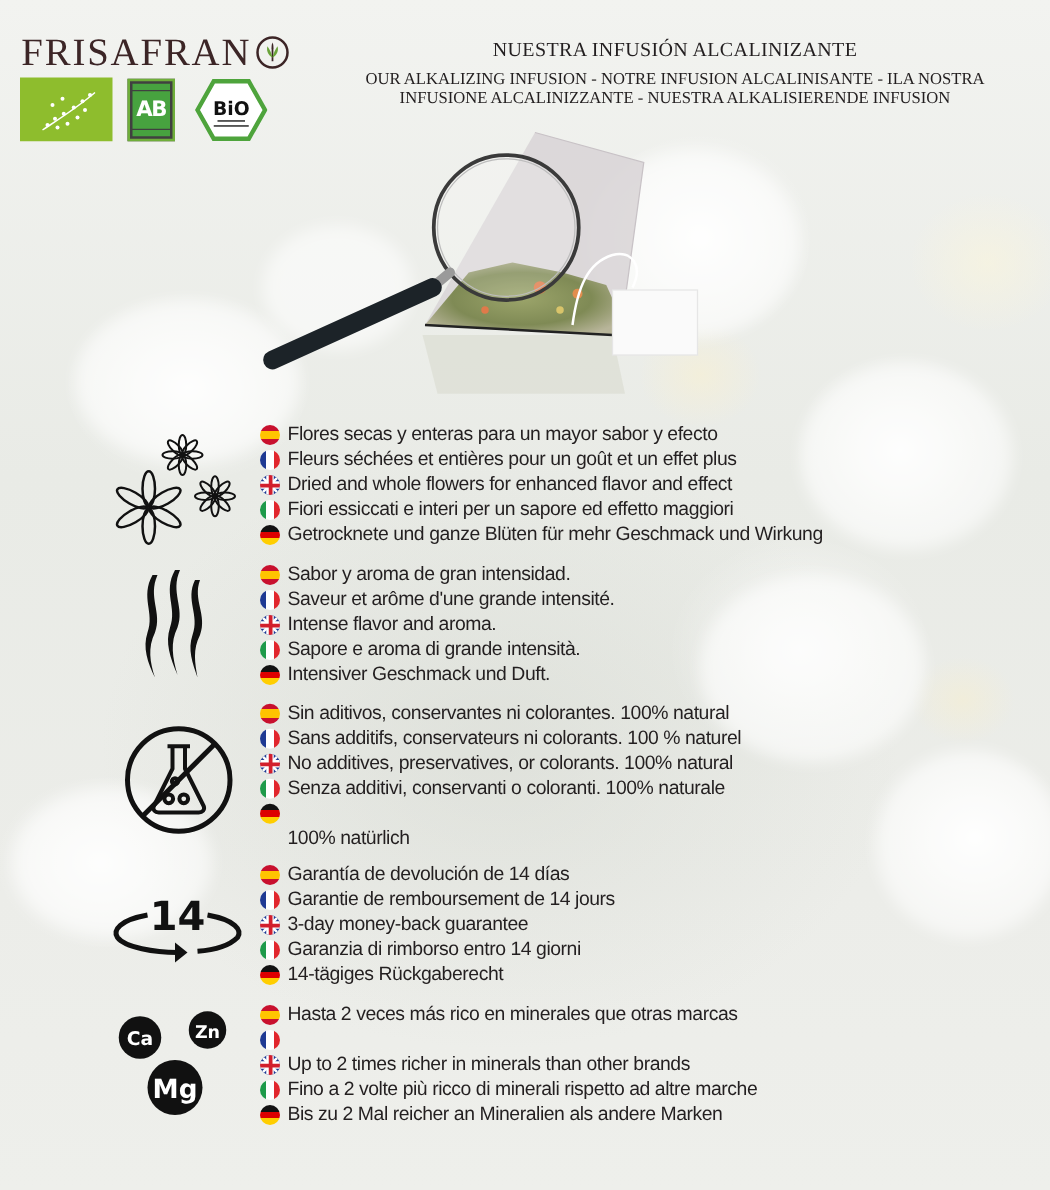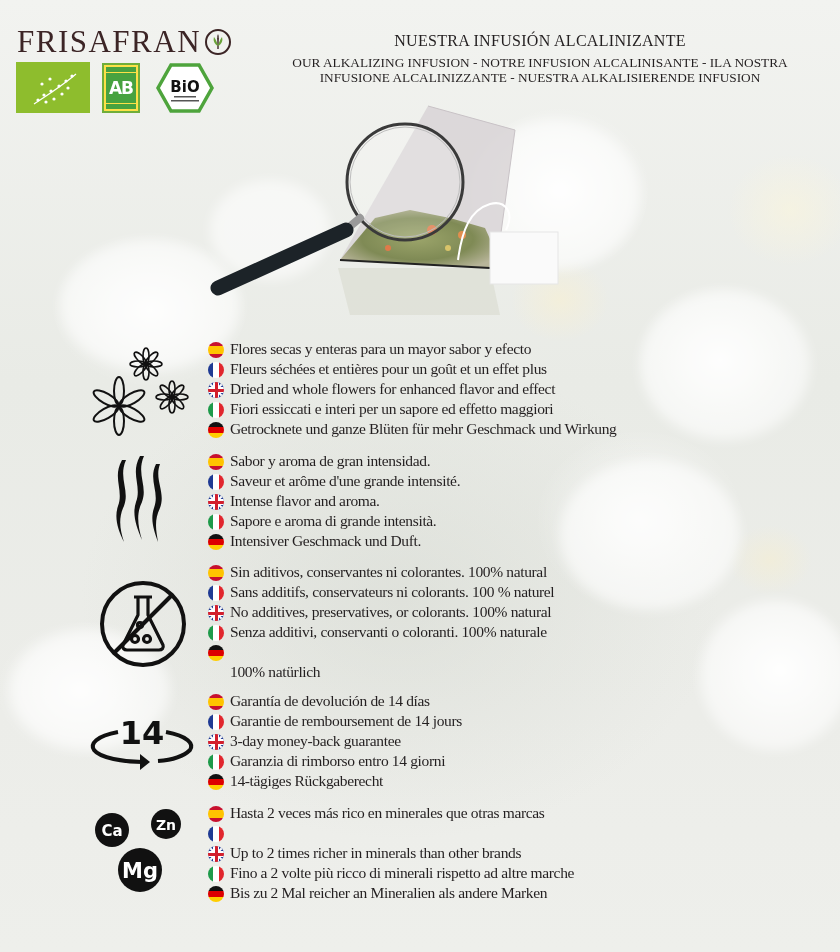--- a/index.html
+++ b/index.html
@@ -41,21 +41,21 @@
   }
   .brand-logo {
     width: 26px; height: 26px; border: 2px solid #3c2526; border-radius: 50%;
     display: flex; align-items: center; justify-content: center; position: relative;
   }
   .certs { position: absolute; left: 16px; top: 62px; display: flex; gap: 10px; align-items: center; }
   .cert-eu {
     width: 74px; height: 51px; background: #8ebd2d; position: relative;
   }
   .cert-ab {
-    width: 38px; height: 50px; background: #fde047; border: 2px solid #6fae3a; margin-left: 2px;
+    width: 38px; height: 50px; background: #404040; border: 2px solid #6fae3a; margin-left: 2px;
     display: flex; flex-direction: column; align-items: center; justify-content: space-between; padding: 2px 16px;
   }
   .cert-ab .ab-top, .cert-ab .ab-bot { width: 30px; height: 5px; background: #47a23f; font-size: 3px; color: #fff; }
   .cert-ab .ab-mid {
     width: 30px; height: 30px; background: #47a23f; color: #fff;
     font-family: "DejaVu Sans", sans-serif; font-weight: bold; font-size: 17px;
     display: flex; align-items: center; justify-content: center; letter-spacing: -1px;
   }
   .cert-bio { width: 58px; height: 50px; position: relative; margin-left: 6px; }
 
@@ -67,22 +67,22 @@
   .title-sub { font-size: 13.3px; line-height: 15px; padding: 0 6px; }
 
   
   .hero { position: absolute; left: 200px; top: 100px; width: 380px; height: 220px; }
 
   
   .feature { position: absolute; left: 0; width: 840px; }
   .feature-icon { position: absolute; }
   .lines { position: absolute; left: 208px; }
   .line {
-    display: flex; align-items: flex-end; height: 20px;
-    font-family: Liberation Serif, serif; font-size: 15.5px; color: #231f20;
+    display: flex; align-items: center; height: 20px;
+    font-family: Liberation Sans, sans-serif; font-size: 15.5px; color: #231f20;
     white-space: nowrap; letter-spacing: -0.35px;
   }
   .line.cont { padding-left: 22px; }
   .flag {
     width: 16px; height: 16px; border-radius: 50%; margin-right: 6px; flex: none;
     overflow: hidden; position: relative;
   }
   .flag-es { background: linear-gradient(#c8102e 0 28%, #ffc400 28% 72%, #c8102e 72% 100%); }
   .flag-fr { background: linear-gradient(90deg, #1f3a93 0 30%, #fff 30% 70%, #e1262d 70% 100%); }
   .flag-it { background: linear-gradient(90deg, #1e9a4a 0 30%, #fff 30% 70%, #e1262d 70% 100%); }

